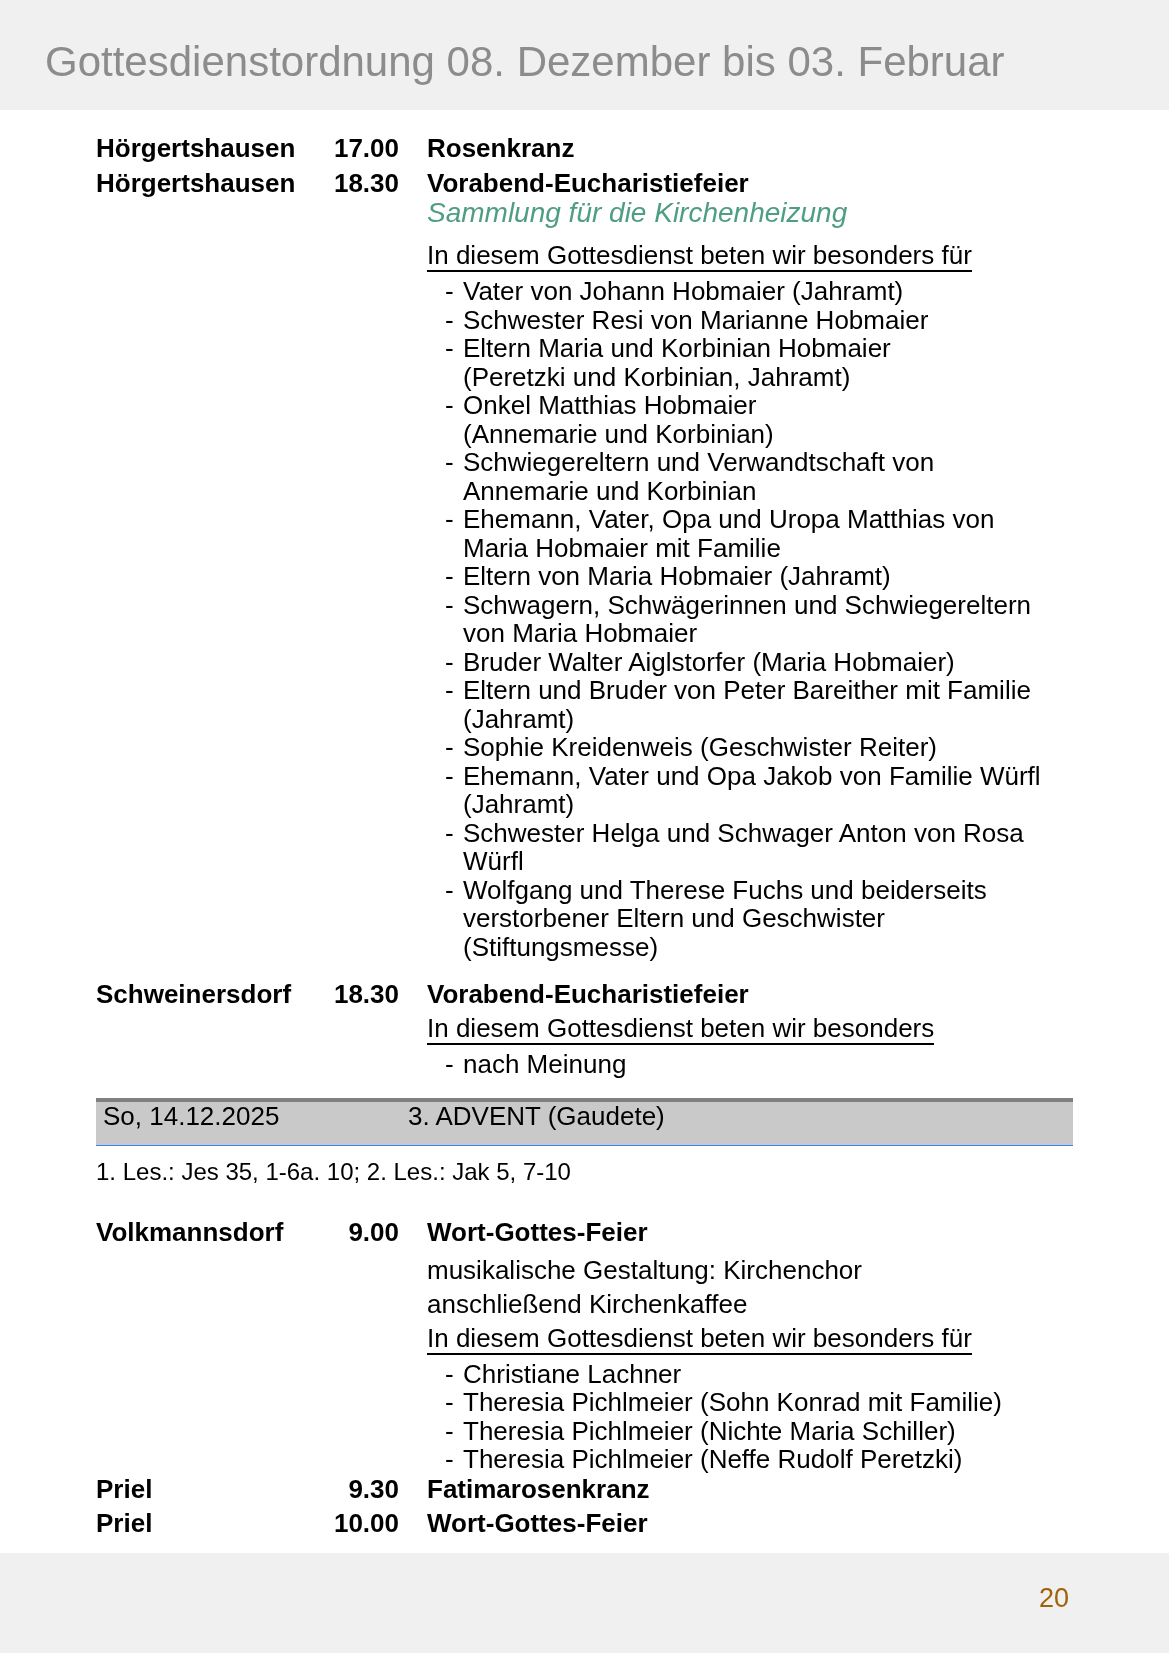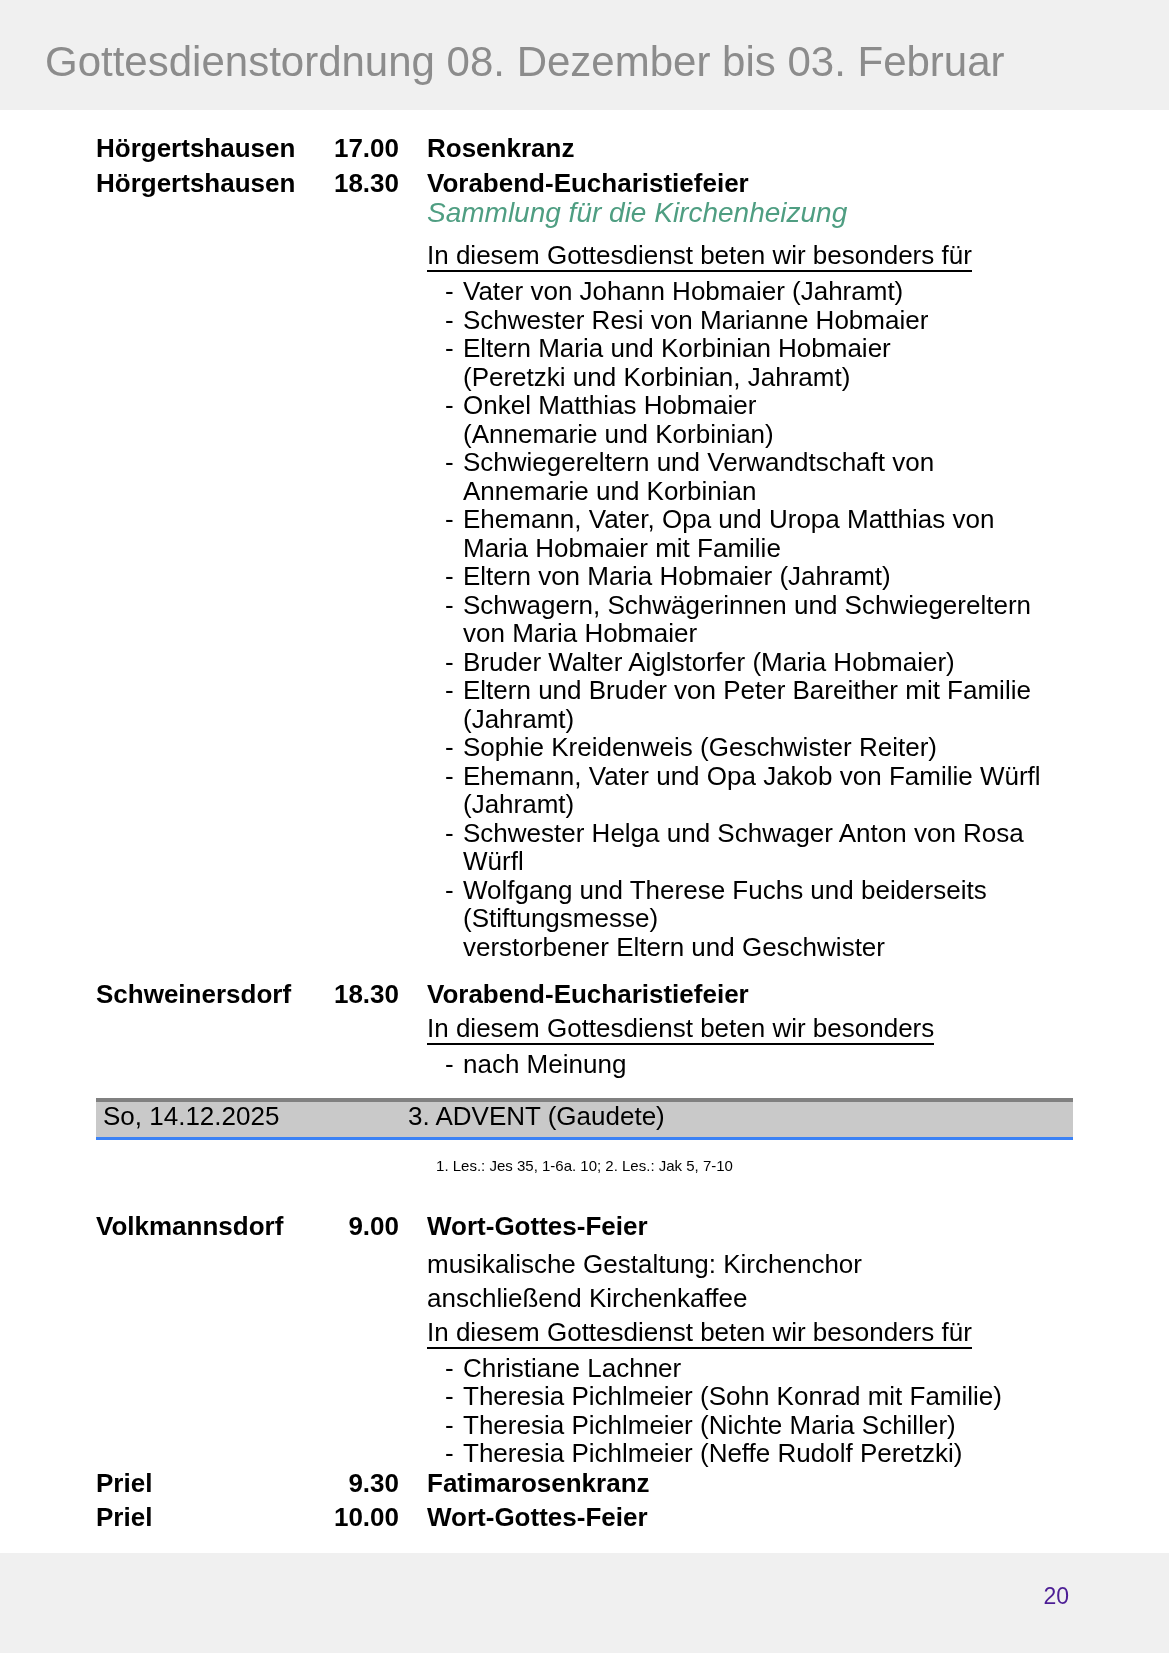--- a/index.html
+++ b/index.html
@@ -85,50 +85,49 @@
   }
   .intention-line .dash {
     position: absolute;
     left: 18px;
     top: 0;
   }
   
   .day-bar {
     position: relative;
     width: 977px;
-    height: 42px;
+    height: 48px;
     background: var(--day-bar-bg);
     border-top: 4px solid var(--day-bar-border);
-    border-bottom: 3px solid #3b82f6;
+    border-bottom: 1px solid #3b82f6;
     font-size: 26px;
     line-height: 29px;
   }
   .day-date { position: absolute; left: 7px; top: 0; white-space: nowrap; }
   .day-label { position: absolute; left: 312px; top: 0; white-space: nowrap; }
   .readings {
-    font-size: 15px;
+    font-size: 24px;
     line-height: 22px;
     white-space: nowrap;
-    text-align: center;
   }
   
   .page-footer {
     position: absolute;
     left: 0;
     top: 1553px;
     width: 1169px;
     height: 100px;
     background: var(--footer-bg);
   }
   .page-number {
     position: absolute;
     right: 100px;
     top: 30px;
-    font-size: 23px;
-    color: #4c1d95;
+    font-size: 27px;
+    color: #a16207;
   }
 </style>
 </head>
 <body>
 
 <div class="page">
 
   <header class="page-header">
     <h1 class="page-title">Gottesdienstordnung 08. Dezember bis 03. Februar</h1>
   </header>
@@ -169,22 +168,22 @@
         <div class="intention-line">von Maria Hobmaier</div>
         <div class="intention-line"><span class="dash">-</span>Bruder Walter Aiglstorfer (Maria Hobmaier)</div>
         <div class="intention-line"><span class="dash">-</span>Eltern und Bruder von Peter Bareither mit Familie</div>
         <div class="intention-line">(Jahramt)</div>
         <div class="intention-line"><span class="dash">-</span>Sophie Kreidenweis (Geschwister Reiter)</div>
         <div class="intention-line"><span class="dash">-</span>Ehemann, Vater und Opa Jakob von Familie Würfl</div>
         <div class="intention-line">(Jahramt)</div>
         <div class="intention-line"><span class="dash">-</span>Schwester Helga und Schwager Anton von Rosa</div>
         <div class="intention-line">Würfl</div>
         <div class="intention-line"><span class="dash">-</span>Wolfgang und Therese Fuchs und beiderseits</div>
+        <div class="intention-line">verstorbener Eltern und Geschwister</div>
         <div class="intention-line">(Stiftungsmesse)</div>
-        <div class="intention-line">verstorbener Eltern und Geschwister</div>
       </div>
 
     <div class="event-row" style="margin-top:18px">
       <span class="loc">Schweinersdorf</span>
       <span class="time">18.30</span>
       <span class="service">Vorabend-Eucharistiefeier</span>
     </div>
 
     <div class="desc-block" style="margin-top:6px">
       <span class="intent-heading">In diesem Gottesdienst beten wir besonders</span>

